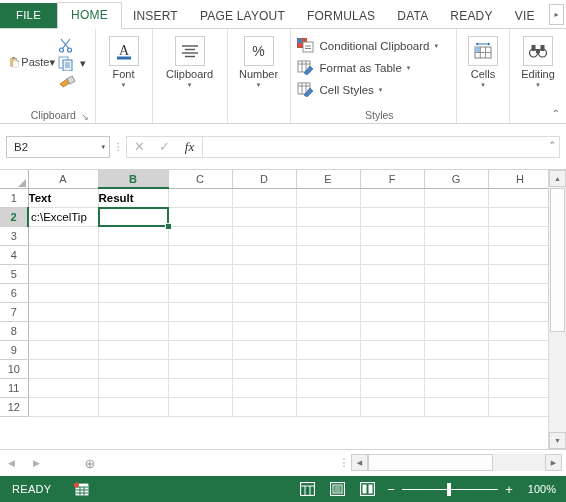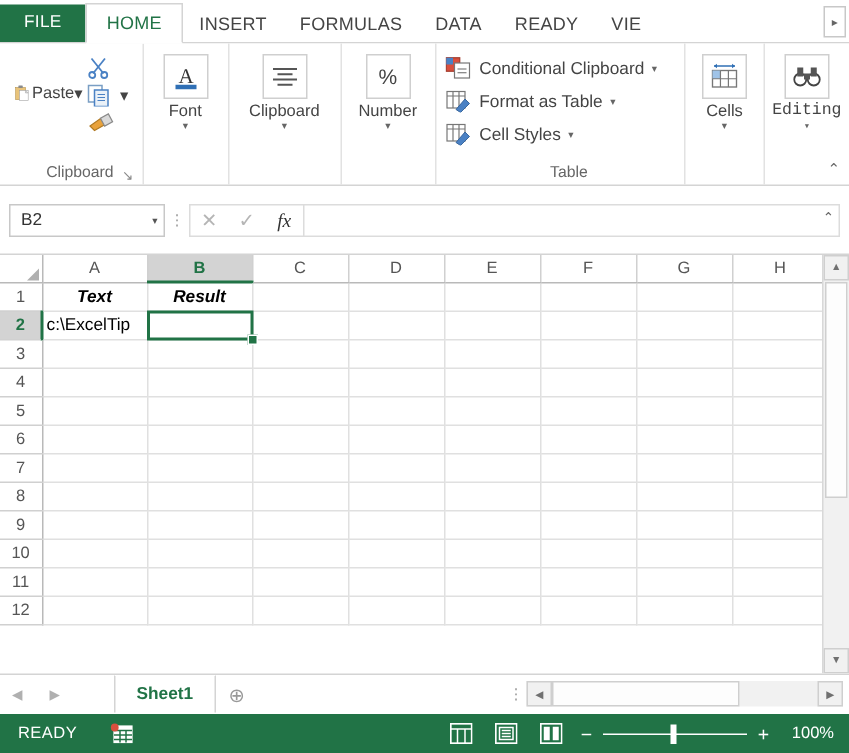--- a/index.html
+++ b/index.html
@@ -317,22 +317,21 @@
     border-bottom: 1px solid #e0e0e0;
     background: #fff;
     font-size: 11.5px;
     color: #000;
     vertical-align: middle;
     overflow: hidden;
     white-space: nowrap;
   }
   td.cell.hdr {
     font-weight: bold;
-    text-align: center;
-    font-style: italic;
+    text-align: left;
   }
   td.cell.txt { padding-left: 2px; }
 
   .selbox {
     position: absolute;
     border: 2px solid #217346;
     box-sizing: border-box;
     pointer-events: none;
   }
   .fillhandle {
@@ -499,20 +498,23 @@
 
   <div class="tabstrip">
     <div class="tab file">
       <span>FILE</span>
     </div>
     <div class="tab active">
       <span>HOME</span>
     </div>
     <div class="tab">
       <span>INSERT</span>
+    </div>
+    <div class="tab">
+      <span>PAGE LAYOUT</span>
     </div>
     <div class="tab">
       <span>FORMULAS</span>
     </div>
     <div class="tab">
       <span>DATA</span>
     </div>
     <div class="tab">
       <span>READY</span>
     </div>
@@ -657,21 +659,21 @@
                 <line x1="5" y1="1" x2="5" y2="12" stroke="#777" stroke-width="0.8"></line>
                 <line x1="9" y1="1" x2="9" y2="12" stroke="#777" stroke-width="0.8"></line>
                 <path d="M7,13 L13,6 L16,9 L10,15 Z" fill="#4a81c4" stroke="#2f5f96" stroke-width="0.6"></path>
               </svg>
             </span>
             <span>Cell Styles</span>
             <span class="caret">▾</span>
           </div>
         </div>
       </div>
-      <div class="rgroup-label">Table</div>
+      <div class="rgroup-label">Styles</div>
     </div>
 
     <div class="rgroup" style="width:52px;">
       <div class="rgroup-body" style="justify-content:center;">
         <div class="bigbtn" style="width:46px;">
           <div class="iconbox">
             <svg width="22" height="20" viewBox="0 0 22 20">
               <line x1="4" y1="3" x2="18" y2="3" stroke="#2f6fb5" stroke-width="1"></line>
               <polygon points="4,3 6,1.5 6,4.5" fill="#2f6fb5"></polygon>
               <polygon points="18,3 16,1.5 16,4.5" fill="#2f6fb5"></polygon>
@@ -683,21 +685,21 @@
             </svg>
           </div>
           <div class="cap">Cells</div>
           <div class="arrow">▾</div>
         </div>
       </div>
       <div class="rgroup-label">&nbsp;</div>
     </div>
 
     <div class="rgroup" style="width:56px;border-right:none;">
-      <div class="rgroup-body" style="justify-content:flex-end;font-family:Liberation Mono, monospace;">
+      <div class="rgroup-body" style="justify-content:flex-end;">
         <div class="bigbtn" style="width:50px;">
           <div class="iconbox">
             <svg width="22" height="20" viewBox="0 0 22 20">
               <circle cx="6.5" cy="12" r="4" fill="#fff" stroke="#444" stroke-width="1.2"></circle>
               <circle cx="15.5" cy="12" r="4" fill="#fff" stroke="#444" stroke-width="1.2"></circle>
               <rect x="4.5" y="4" width="4" height="6" fill="#555"></rect>
               <rect x="13.5" y="4" width="4" height="6" fill="#555"></rect>
               <rect x="9" y="8" width="4" height="4" fill="#555"></rect>
             </svg>
           </div>
@@ -906,23 +908,20 @@
         <span>▼</span>
       </div>
     </div>
   </div>
 
   <div class="sheetbar">
     <div class="navarrows">
       <span class="navarrow">◀</span>
       <span class="navarrow">▶</span>
     </div>
-    <div class="sheettab">
-      <span>Sheet1</span>
-    </div>
     <div class="addsheet">
       <span>⊕</span>
     </div>
     <div class="hscroll-wrap">
       <div class="hs-dots">⋮</div>
       <div class="hs-track">
         <div class="hs-btn">
           <span>◀</span>
         </div>
         <div class="hs-thumb"></div>

